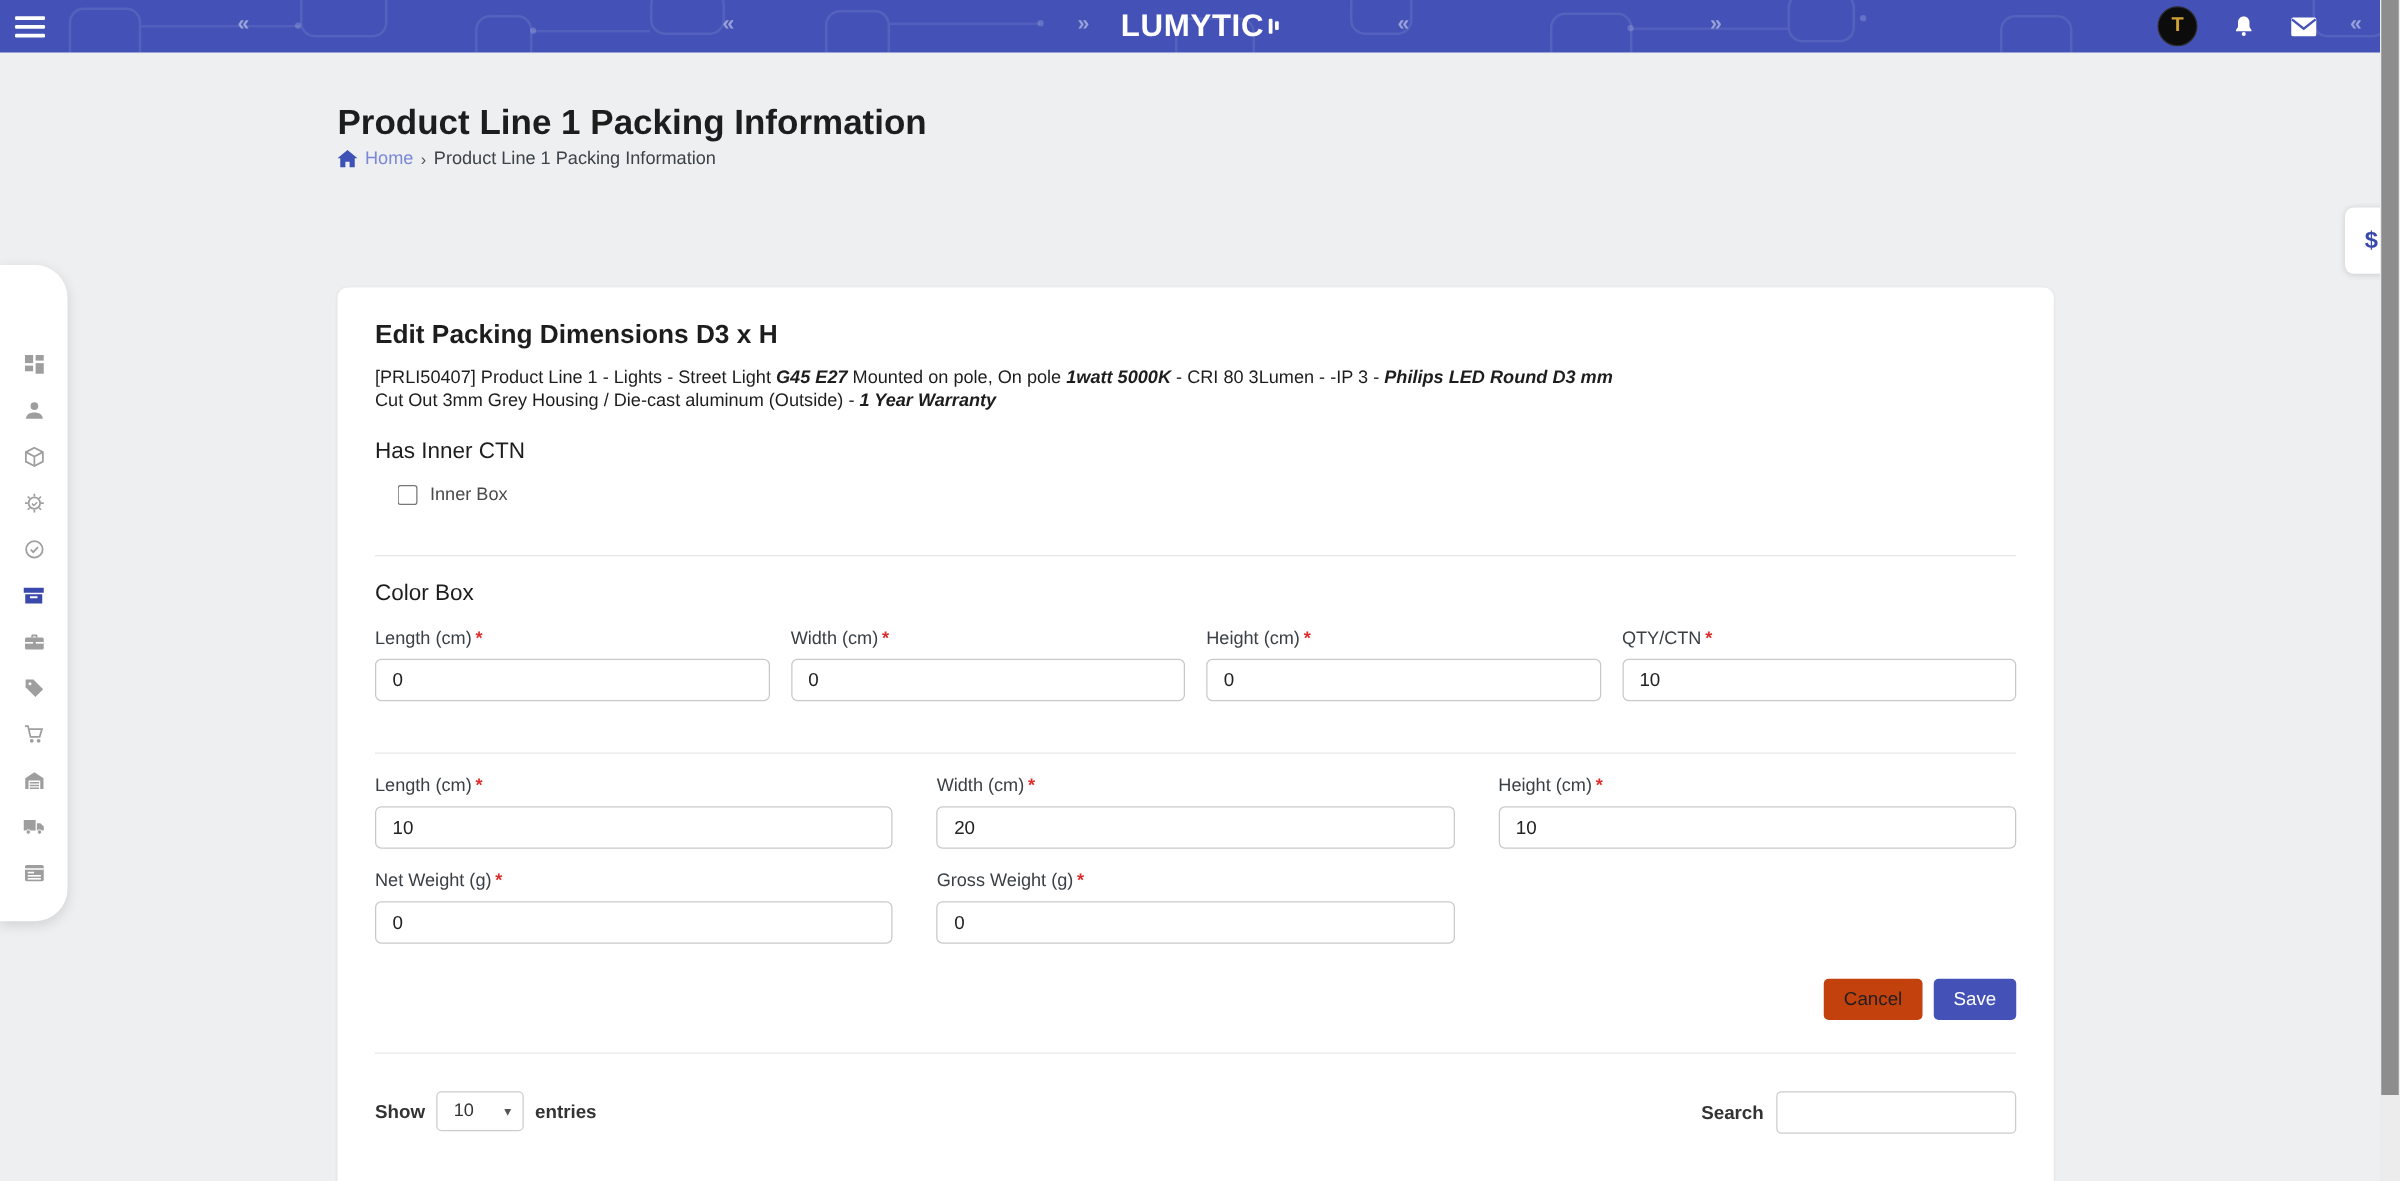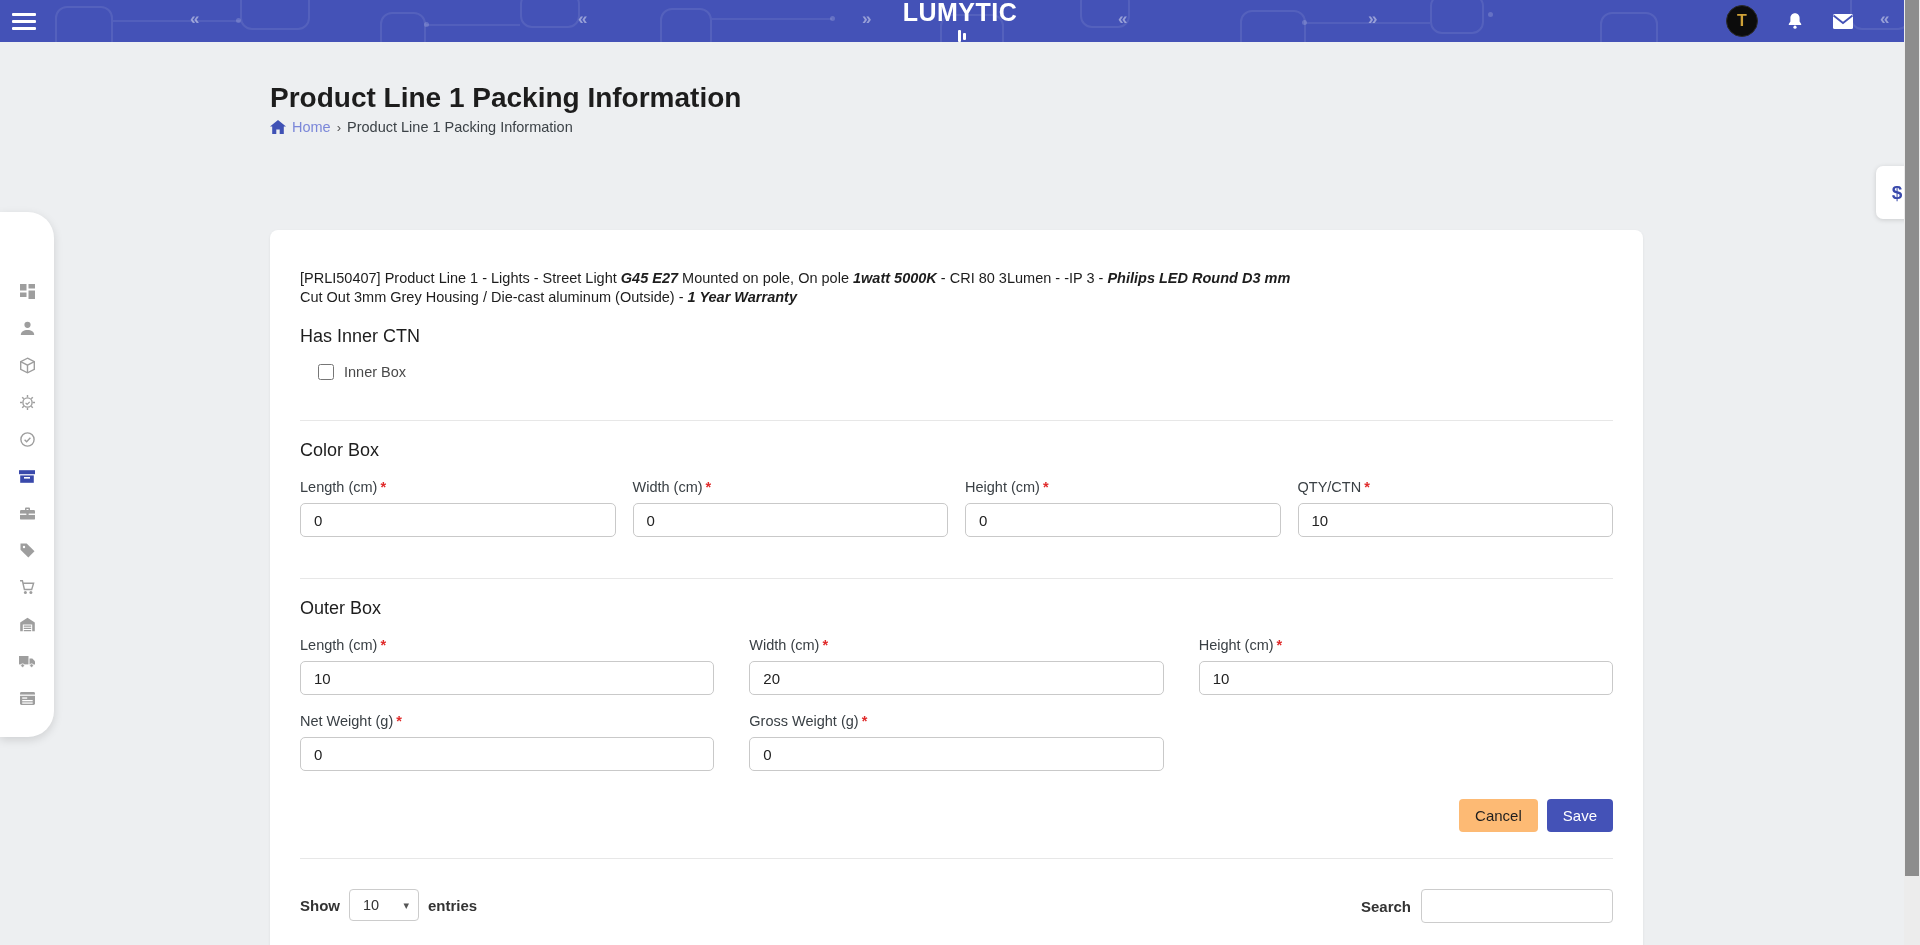--- a/index.html
+++ b/index.html
@@ -8,21 +8,21 @@
 
   
   .topbar { position:absolute; top:0; left:0; width:1920px; height:42px; background:#4452b7; overflow:hidden; z-index:20; }
   .pattern { position:absolute; inset:0; pointer-events:none; }
   .pattern .pr { position:absolute; border:2px solid rgba(255,255,255,.09); border-radius:12px; }
   .pattern .dot { position:absolute; width:5px; height:5px; border-radius:50%; background:rgba(255,255,255,.18); }
   .pattern .ln { position:absolute; height:2px; background:rgba(255,255,255,.08); }
   .pattern .chev { position:absolute; color:rgba(255,255,255,.45); font-size:17px; font-weight:bold; top:9px; }
   .hamburger { position:absolute; left:12px; top:9px; width:26px; height:24px; background:transparent; border:none; cursor:pointer; z-index:2; }
   .hamburger span { display:block; width:24px; height:3px; background:#fff; margin:4px 0; border-radius:1px; }
-  .logo { position:absolute; left:0; right:0; top:0; height:42px; display:flex; align-items:center; justify-content:center; z-index:2;flex-direction:column; }
+  .logo { position:absolute; left:0; right:0; top:0; height:42px; display:flex; align-items:center; justify-content:center; z-index:2; }
   .logo-text { color:#fff; font-size:25px; font-weight:800; letter-spacing:.5px; font-style:normal; }
   .logo-mark { display:inline-block; margin-left:2px; }
   .logo-mark i { display:inline-block; width:3px; background:#fff; margin-left:2px; border-radius:1px; vertical-align:middle; }
   .logo-mark i:nth-child(1){ height:12px; } .logo-mark i:nth-child(2){ height:7px; }
   .topbar-right { position:absolute; right:66px; top:0; height:42px; display:flex; align-items:center; gap:26px; z-index:2; }
   .avatar { width:32px; height:32px; border-radius:50%; background:#0c0c0c; color:#cfa238; font-weight:800; font-size:16px; display:flex; align-items:center; justify-content:center; border:1px solid #2b2b2b; cursor:pointer; }
   .bar-icon { width:22px; height:22px; display:flex; align-items:center; justify-content:center; cursor:pointer; }
 
   
   .page-title { position:absolute; left:270px; top:82px; font-size:28px; font-weight:700; color:#1d1d1d; z-index:5; }
@@ -44,21 +44,21 @@
   .rule-1 { margin-top:40px; }
   .rule-2 { margin-top:41px; }
   .rule-3 { margin-top:26px; }
   .grid4 { display:grid; grid-template-columns:repeat(4,1fr); column-gap:17px; margin-top:18px; }
   .grid3 { display:grid; grid-template-columns:repeat(3,1fr); column-gap:35px; margin-top:18px; }
   .field label { display:block; font-size:14.5px; color:#3a4045; margin-bottom:8px; }
   .req { color:#e02b2b; font-weight:700; margin-left:3px; }
   .field input { width:100%; height:34px; border:1px solid #c9c9c9; border-radius:5px; padding:0 13px; font-size:15px; color:#222; font-family:"Liberation Sans",sans-serif; background:#fff; }
   .actions { display:flex; justify-content:flex-end; gap:9px; margin-top:28px; }
   .btn { border:none; border-radius:4px; font-size:15px; padding:8px 16px; cursor:pointer; font-family:"Liberation Sans",sans-serif; }
-  .btn-cancel { background:#fdba74; color:#1f1f1f; }
+  .btn-cancel { background:#c2410c; color:#1f1f1f; }
   .btn-save { background:#4452b7; color:#fff; }
   .list-controls { display:flex; justify-content:space-between; align-items:flex-start; margin-top:30px; }
   .show-group { display:flex; align-items:center; gap:9px; font-size:15px; font-weight:600; color:#333; }
   .page-size { width:70px; height:32px; border:1px solid #ccc; border-radius:4px; display:flex; align-items:center; justify-content:space-between; padding:0 9px 0 13px; font-size:14.5px; font-weight:400; color:#333; cursor:pointer; }
   .page-size .caret { font-size:11px; color:#555; }
   .search-group { display:flex; align-items:center; gap:10px; font-size:15px; font-weight:600; color:#333; }
   .search-group input { width:192px; height:34px; border:1px solid #ccc; border-radius:4px; padding:0 10px; font-size:14.5px; }
 
   
   .sidebar { position:absolute; left:0; top:212px; width:54px; height:525px; background:#fff; border-radius:0 26px 26px 0; box-shadow:0 3px 10px rgba(0,0,0,.13); z-index:10; display:flex; flex-direction:column; align-items:center; padding-top:71px; gap:20px; }
@@ -138,20 +138,21 @@
 <nav class="breadcrumb">
   <svg width="16" height="14" viewBox="0 0 16 14">
       <path d="M8 0 0 6.5h2.2V14h4.1V9.4h3.4V14h4.1V6.5H16z" fill="#3f51b5"></path>
     </svg>
   <a>Home</a>
   <span class="crumb-sep">›</span>
   <span class="crumb-current">Product Line 1 Packing Information</span>
 </nav>
 
 <section class="card">
+  <h2>Edit Packing Dimensions D3 x H</h2>
 
   <p class="desc"><span>[PRLI50407] Product Line 1 - Lights - Street Light </span><b>G45 E27</b><span> Mounted on pole, On pole </span><b>1watt 5000K</b><span> - CRI 80 3Lumen - -IP 3 - </span><b>Philips LED Round D3 mm</b><span> Cut Out 3mm Grey Housing / Die-cast aluminum (Outside) - </span><b>1 Year Warranty</b></p>
 
   <h3 class="sec-heading">Has Inner CTN</h3>
   <div class="checkbox-row">
     <input type="checkbox" id="innerbox" style="">
     <label for="innerbox">Inner Box</label>
   </div>
 
   <hr class="rule rule-1">
@@ -171,21 +172,20 @@
       <input type="text" value="0" style="">
     </div>
     <div class="field">
       <label><span>QTY/CTN</span><span class="req">*</span></label>
       <input type="text" value="10" style="">
     </div>
   </div>
 
   <hr class="rule rule-2">
 
-  <h3 class="sec-heading">Outer Box</h3>
   <div class="grid3">
     <div class="field">
       <label><span>Length (cm)</span><span class="req">*</span></label>
       <input type="text" value="10" style="">
     </div>
     <div class="field">
       <label><span>Width (cm)</span><span class="req">*</span></label>
       <input type="text" value="20" style="">
     </div>
     <div class="field">

